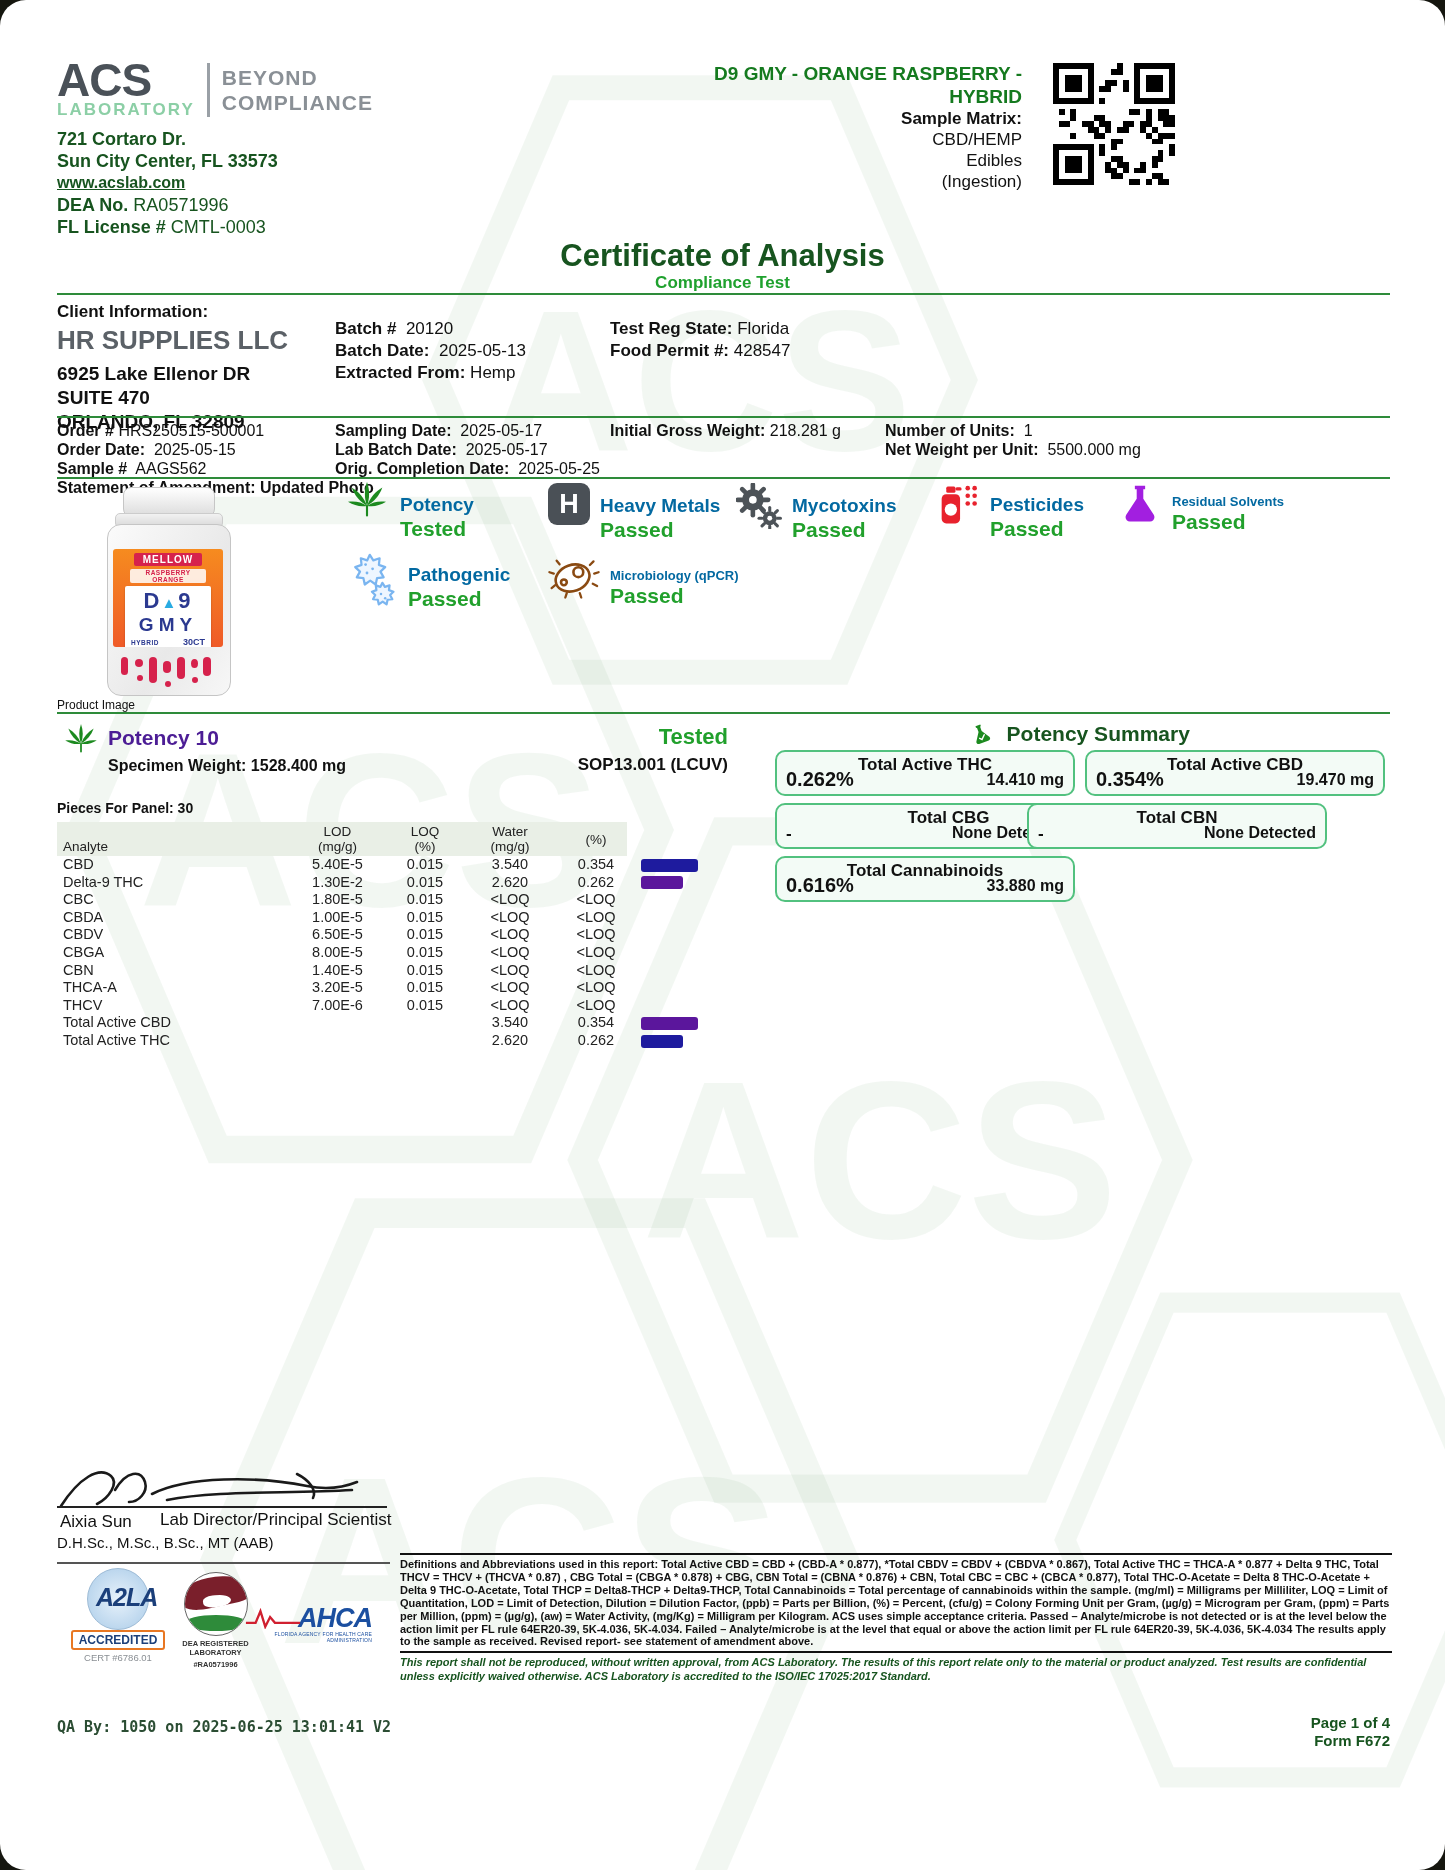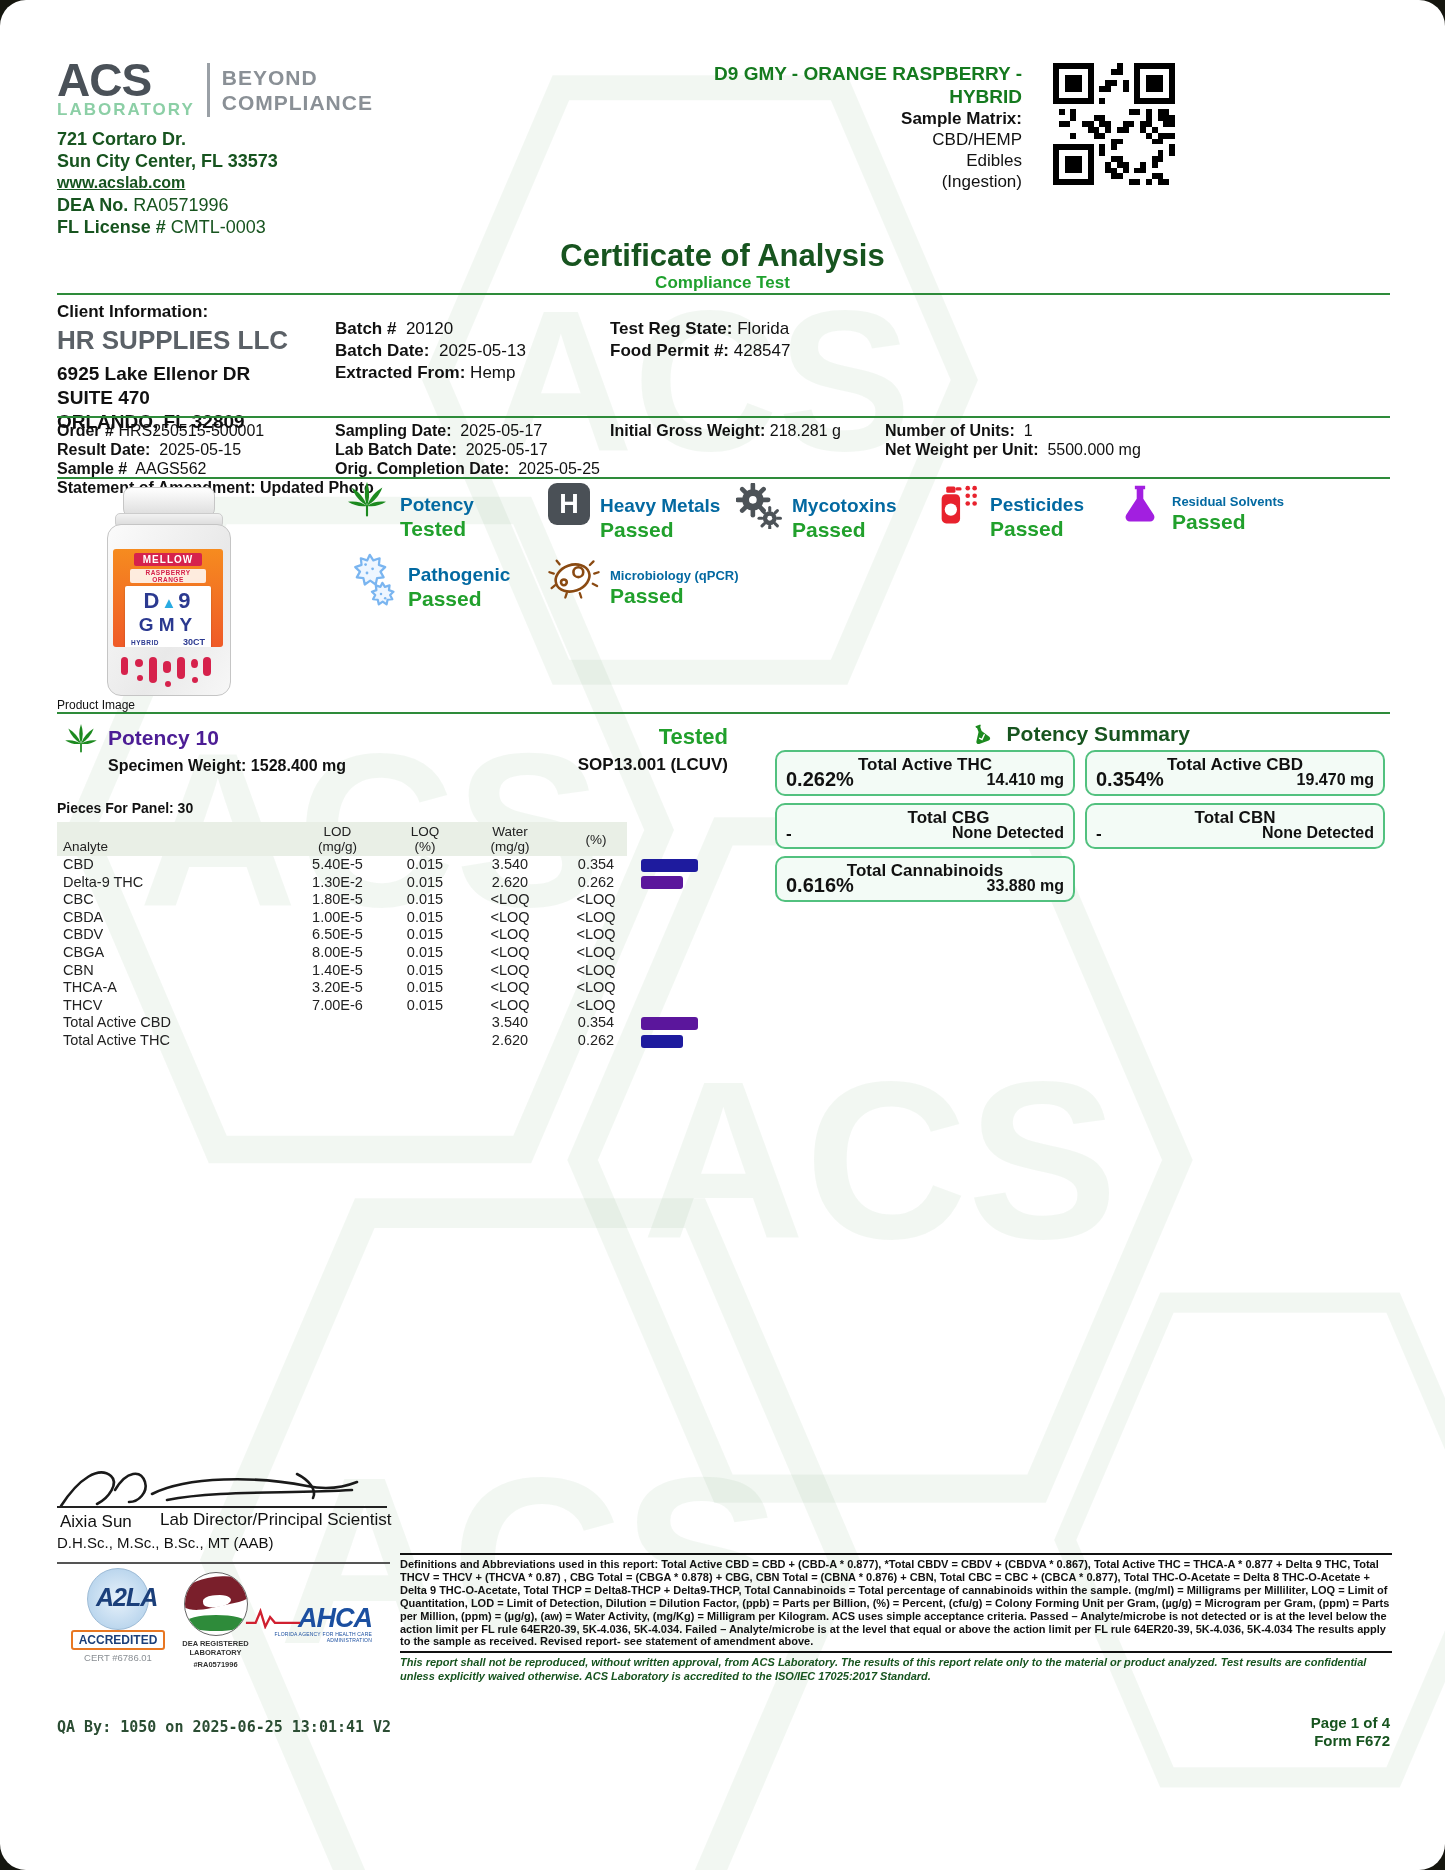--- a/index.html
+++ b/index.html
@@ -279,21 +279,21 @@
   </div>
   <div class="abs kv" style="left:610px;top:318px;">
     <div><span class="lbl">Test Reg State:</span> <span>Florida</span></div>
     <div><span class="lbl">Food Permit #:</span> <span>428547</span></div>
   </div>
 
   <div class="hr-green" style="top:416px;"></div>
 
   <div class="abs kv2" style="left:57px;top:421px;">
     <div><span class="lbl">Order #</span> <span>HRS250515-500001</span></div>
-    <div><span class="lbl">Result Date:</span>&nbsp; <span>2025-05-15</span></div>
+    <div><span class="lbl">Order Date:</span>&nbsp; <span>2025-05-15</span></div>
     <div><span class="lbl">Sample #</span>&nbsp; <span>AAGS562</span></div>
     <div class="lbl">Statement of Amendment: Updated Photo</div>
   </div>
   <div class="abs kv2" style="left:335px;top:421px;">
     <div><span class="lbl">Sampling Date:</span>&nbsp; <span>2025-05-17</span></div>
     <div><span class="lbl">Lab Batch Date:</span>&nbsp; <span>2025-05-17</span></div>
     <div><span class="lbl">Orig. Completion Date:</span>&nbsp; <span>2025-05-25</span></div>
   </div>
   <div class="abs kv2" style="left:610px;top:421px;">
     <div><span class="lbl">Initial Gross Weight:</span> <span>218.281 g</span></div>
@@ -619,21 +619,21 @@
   <div class="sumbox" style="left:1085px;top:750px;">
     <div class="t">Total Active CBD</div>
     <div class="pct">0.354%</div>
     <div class="mg">19.470 mg</div>
   </div>
   <div class="sumbox" style="left:775px;top:803px;padding-left:47px;">
     <div class="t">Total CBG</div>
     <div class="pct" style="font-size:17px;">-</div>
     <div class="mg">None Detected</div>
   </div>
-  <div class="sumbox" style="left:1085px;top:803px;">
+  <div class="sumbox" style="left:1027px;top:803px;">
     <div class="t">Total CBN</div>
     <div class="pct" style="font-size:17px;">-</div>
     <div class="mg">None Detected</div>
   </div>
   <div class="sumbox" style="left:775px;top:856px;">
     <div class="t">Total Cannabinoids</div>
     <div class="pct">0.616%</div>
     <div class="mg">33.880 mg</div>
   </div>
 

